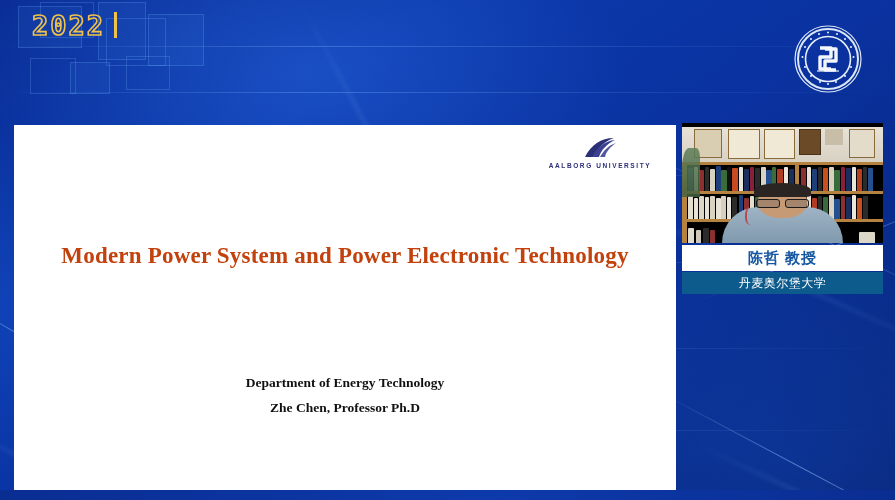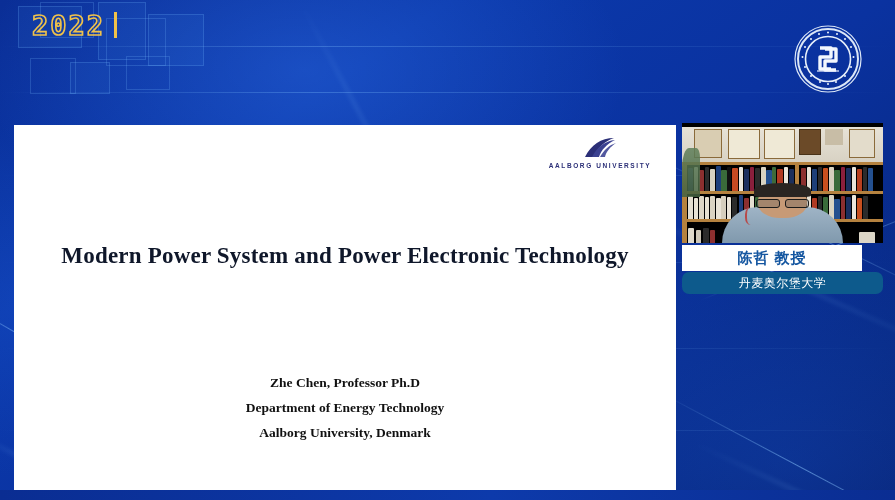--- a/index.html
+++ b/index.html
@@ -45,21 +45,21 @@
   
   .seal{position:absolute;left:793px;top:24px;width:70px;height:70px;}
   .seal svg{display:block;}
 
   
   .slide{position:absolute;left:14px;top:125px;width:662px;height:365px;background:#ffffff;}
   .aau-logo{position:absolute;right:22px;top:12px;width:108px;text-align:center;}
   .aau-mark{display:block;margin:0 auto;}
   .aau-name{font-size:6.5px;font-weight:700;letter-spacing:1.6px;color:#2b2f77;margin-top:3px;}
   .slide-title{position:absolute;left:0;right:0;top:118px;text-align:center;
-    font-family:"Liberation Serif","DejaVu Serif",serif;font-weight:700;font-size:23px;color:#0f172a;
+    font-family:"Liberation Serif","DejaVu Serif",serif;font-weight:700;font-size:23px;color:#c2410c;
     letter-spacing:.2px;}
   .slide-author{position:absolute;left:0;right:0;top:245px;text-align:center;
     font-family:"Liberation Serif","DejaVu Serif",serif;font-weight:700;font-size:13.5px;color:#111;
     line-height:25px;}
 
   
   .video{position:absolute;left:682px;top:123px;width:201px;height:120px;background:#000;
     border-top:4px solid #000;box-sizing:border-box;overflow:hidden;}
   .vid-inner{position:absolute;inset:0;}
   .wall{position:absolute;left:0;top:0;right:0;height:30%;
@@ -78,26 +78,26 @@
     background:#2a2522;border-radius:50% 50% 10% 10%;}
   .glasses{position:absolute;left:20%;bottom:62%;width:60%;height:11%;}
   .lens{position:absolute;top:0;width:42%;height:100%;border:1.6px solid #1a1a1a;border-radius:3px;
     background:rgba(60,70,80,.25);}
   .mic{position:absolute;left:8%;bottom:30%;width:14%;height:30%;
     border-left:2px solid #b84a4a;border-radius:40% 0 0 40%;}
   .plant{position:absolute;left:0;top:18%;width:9%;height:42%;
     background:linear-gradient(180deg,#5f7f5a,#43603f);border-radius:40% 20% 0 0;opacity:.85;}
 
   
-  .plate-name{position:absolute;left:682px;top:245px;width:180px;height:26px;background:#ffffff;
+  .plate-name{position:absolute;left:682px;top:245px;width:201px;height:26px;background:#ffffff;
     display:flex;align-items:center;justify-content:center;
     color:#1456a0;font-size:15px;font-weight:700;letter-spacing:1px;}
   .plate-org{position:absolute;left:682px;top:272px;width:201px;height:22px;background:#0d5a8c;
     display:flex;align-items:center;justify-content:center;
-    color:#ffffff;font-size:12px;letter-spacing:.5px;border-radius:7px;}
+    color:#ffffff;font-size:12px;letter-spacing:.5px;}
 
   
   .bottom-strip{position:absolute;left:0;bottom:0;width:895px;height:10px;
     background:linear-gradient(90deg,#0a2d92,#0d3aab 55%,#0a2d92);}
 </style>
 </head>
 <body>
 
 <div id="stage">
 
@@ -175,23 +175,22 @@
         <path d="M2 20 C8 8 18 1 31 1 C22 4 14 11 11 20 Z" fill="#2b2f77"></path>
         <path d="M9 20 C14 10 22 4 32 3 C24 7 18 13 16 20 Z" fill="#3b4190"></path>
         <path d="M17 20 C21 13 26 8 33 6 C27 10 23 15 22 20 Z" fill="#52589f"></path>
       </svg>
       <div class="aau-name">AALBORG UNIVERSITY</div>
     </div>
 
     <div class="slide-title">Modern Power System and Power Electronic Technology</div>
 
     <div class="slide-author">
+      <div>Department of Energy Technology</div>
       <div>Zhe Chen, Professor Ph.D</div>
-      <div>Department of Energy Technology</div>
-      <div>Aalborg University, Denmark</div>
     </div>
   </div>
 
   <div class="video">
     <div class="vid-inner">
       <div class="wall"></div>
       <div class="frames">
         <div class="frm" style="left:6%;width:13%;height:88%;background:#d9cdb2;"></div>
         <div class="frm" style="left:23%;width:15%;height:92%;"></div>
         <div class="frm" style="left:41%;width:14%;height:92%;"></div>

